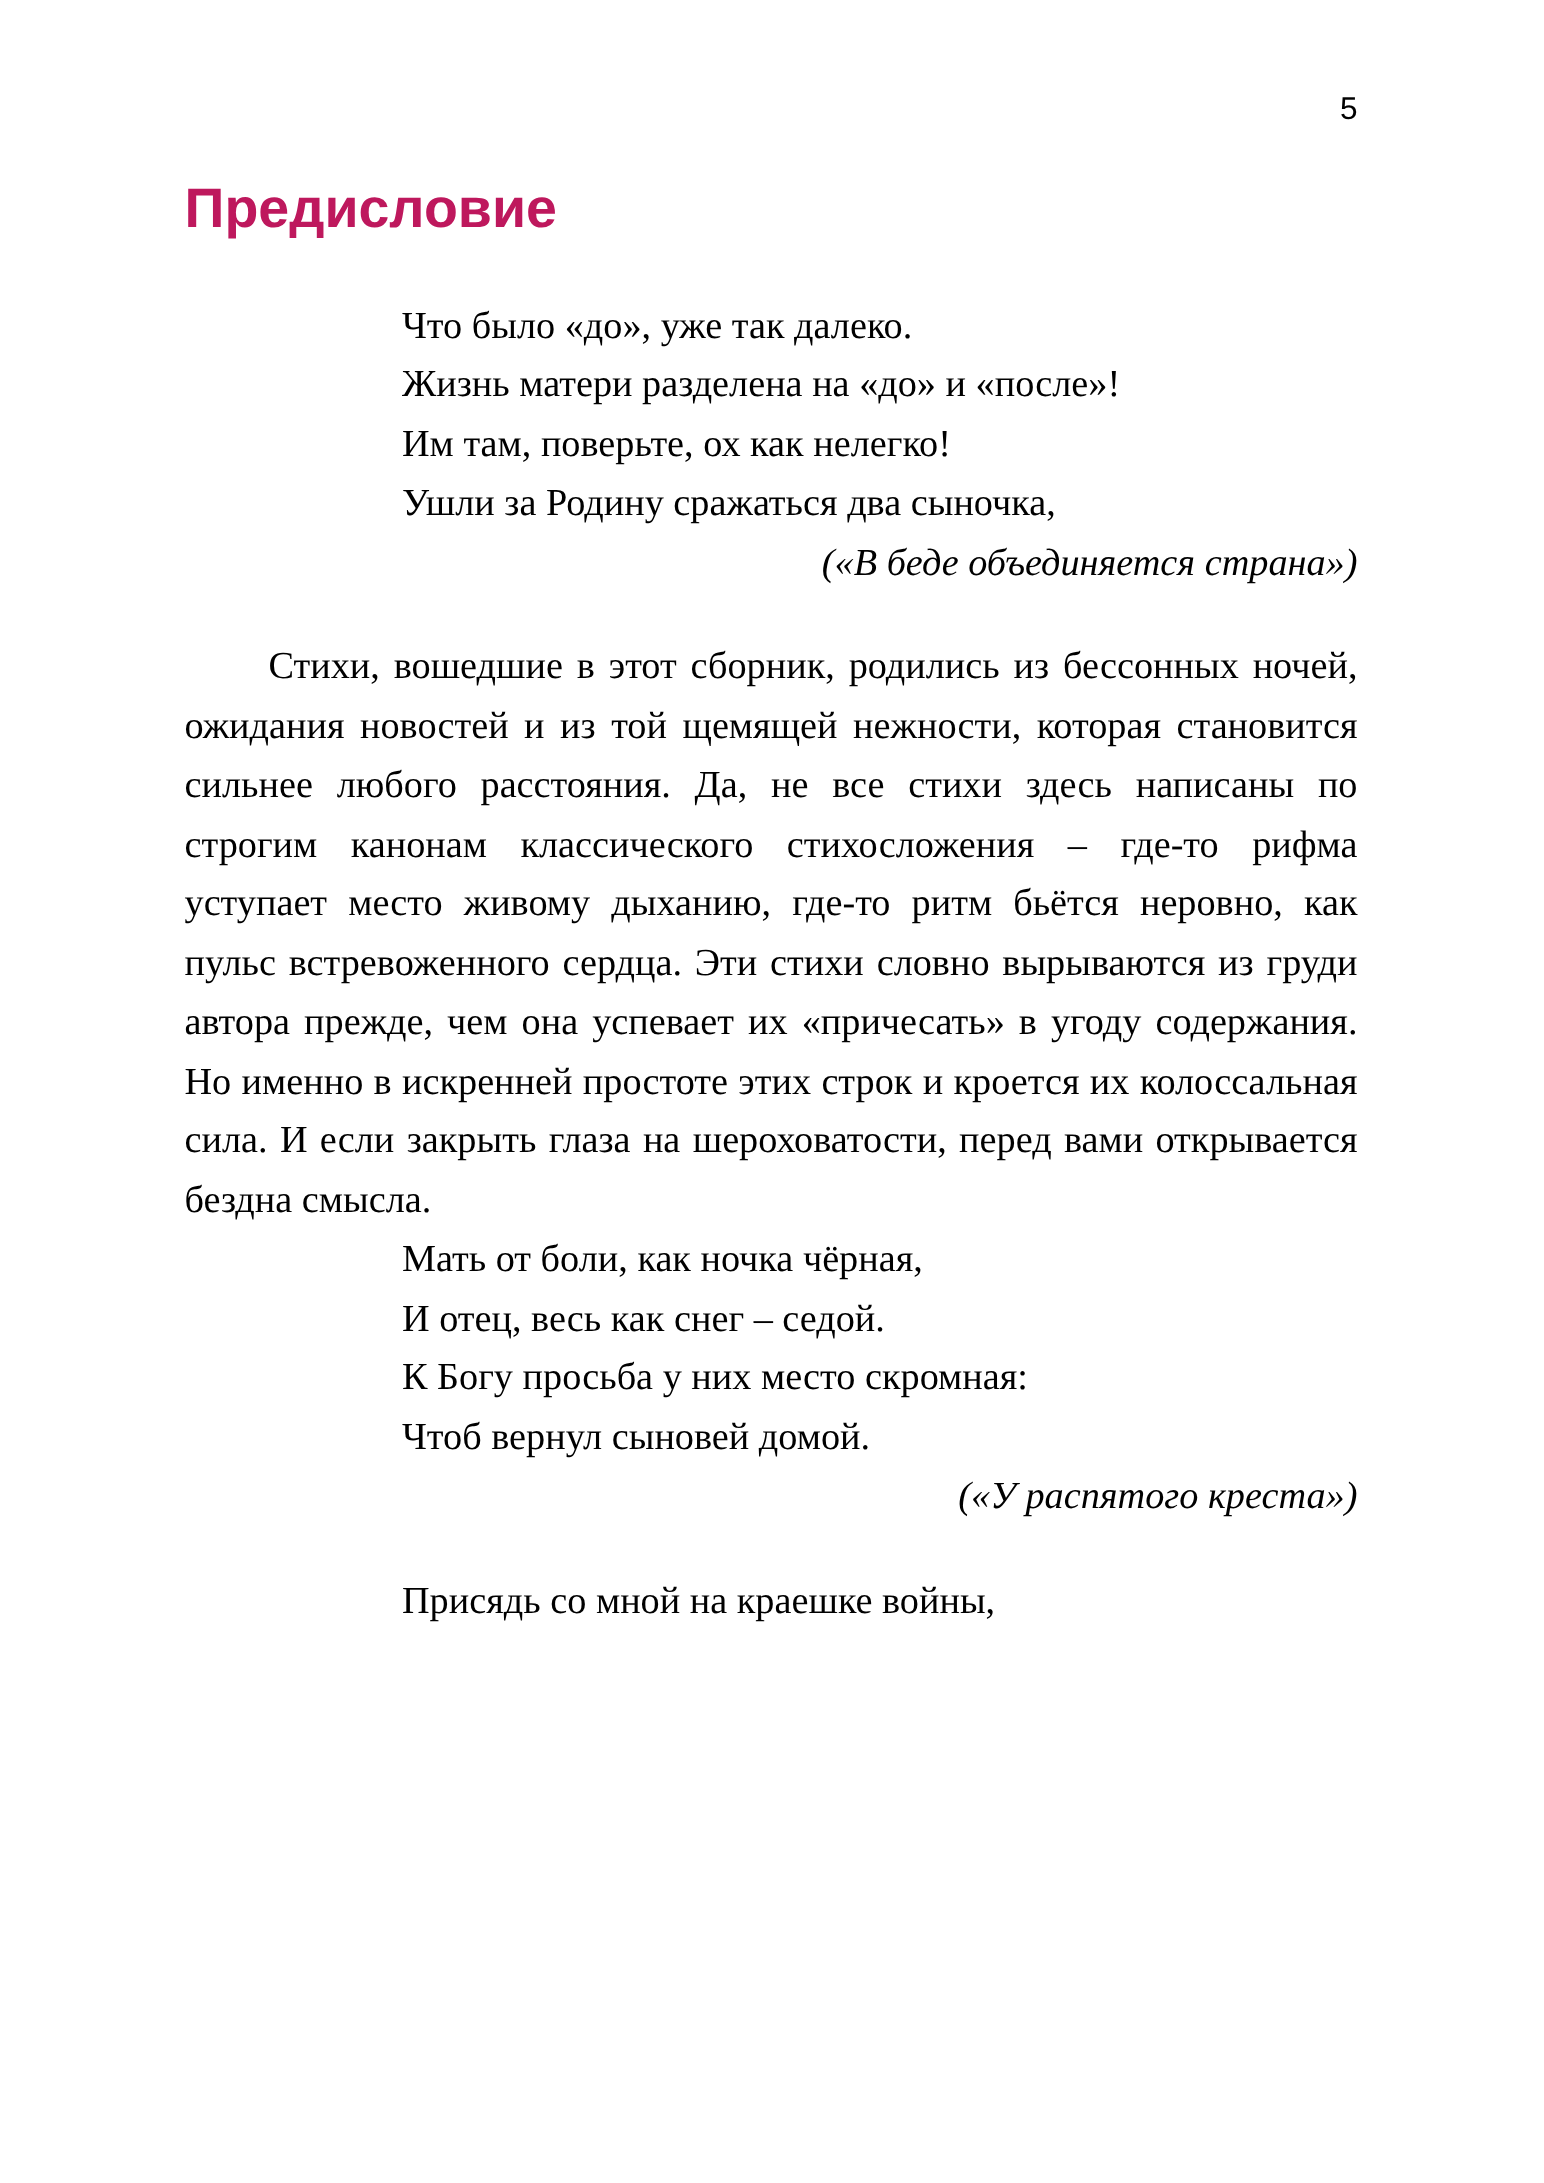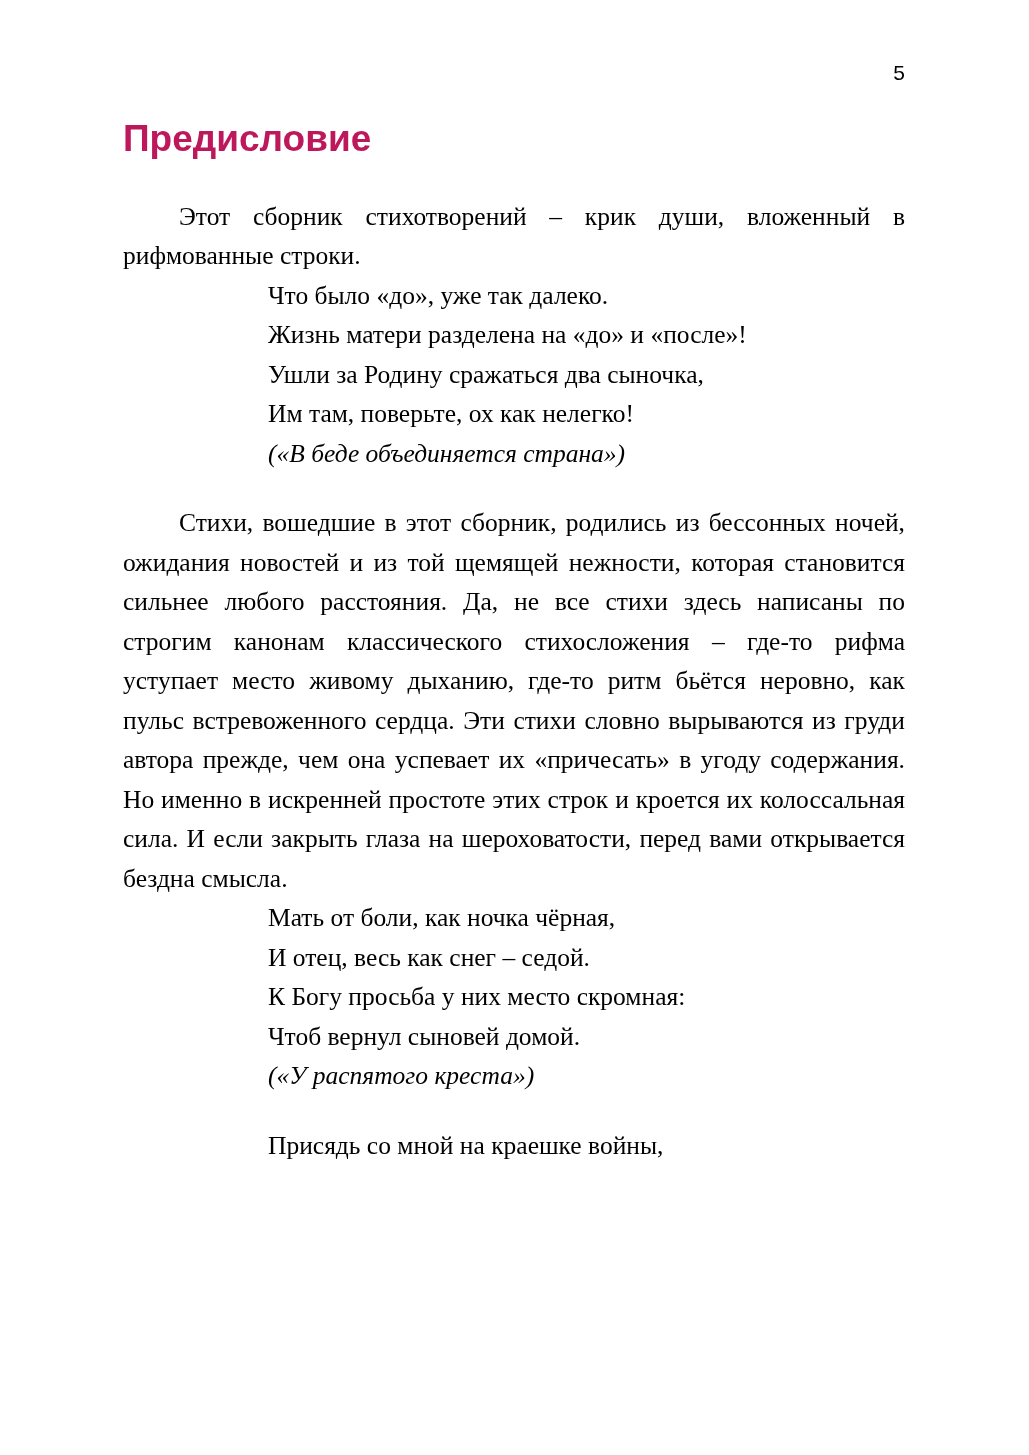--- a/index.html
+++ b/index.html
@@ -76,47 +76,46 @@
     font-size: 25.5px;
     line-height: 39.5px;
     text-align: left;
     white-space: pre-wrap;
     color: #000;
   }
   .verse-source {
     font-size: 25.5px;
     line-height: 39.5px;
     font-style: italic;
-    text-align: left;
+    text-align: right;
     padding-right: 0px;
     color: #000;
   }
   .gap-md { height: 30px; }
 </style>
 </head>
 <body>
 
 <div class="page">
 
   <div class="folio-row">
     <span class="folio">5</span>
   </div>
 
   <div class="content">
 
     <h1 class="chapter-title">Предисловие</h1>
 
-    <p class="body-par">Этот сборник стихотворений – крик души, вложенный в рифмованные строки.</p>
 
 
     <div class="verse">
       <div class="verse-line">Что было «до», уже так далеко.</div>
       <div class="verse-line">Жизнь матери разделена на «до» и «после»!</div>
+      <div class="verse-line">Им там, поверьте, ох как нелегко!</div>
       <div class="verse-line">Ушли за Родину сражаться два сыночка,</div>
-      <div class="verse-line">Им там, поверьте, ох как нелегко!</div>
       <div class="verse-source">(«В беде объединяется страна»)</div>
     </div>
 
     <div class="gap-md"></div>
 
     <p class="body-par">Стихи, вошедшие в этот сборник, родились из бессонных ночей, ожидания новостей и из той щемящей нежности, которая становится сильнее любого расстояния. Да, не все стихи здесь написаны по строгим канонам классического стихосложения – где-то рифма уступает место живому дыханию, где-то ритм бьётся неровно, как пульс встревоженного сердца. Эти стихи словно вырываются из груди автора прежде, чем она успевает их «причесать» в угоду содержания. Но именно в искренней простоте этих строк и кроется их колоссальная сила. И если закрыть глаза на шероховатости, перед вами открывается бездна смысла.</p>
 
     <div class="verse">
       <div class="verse-line">Мать от боли, как ночка чёрная,</div>
       <div class="verse-line">И отец, весь как снег – седой.</div>

